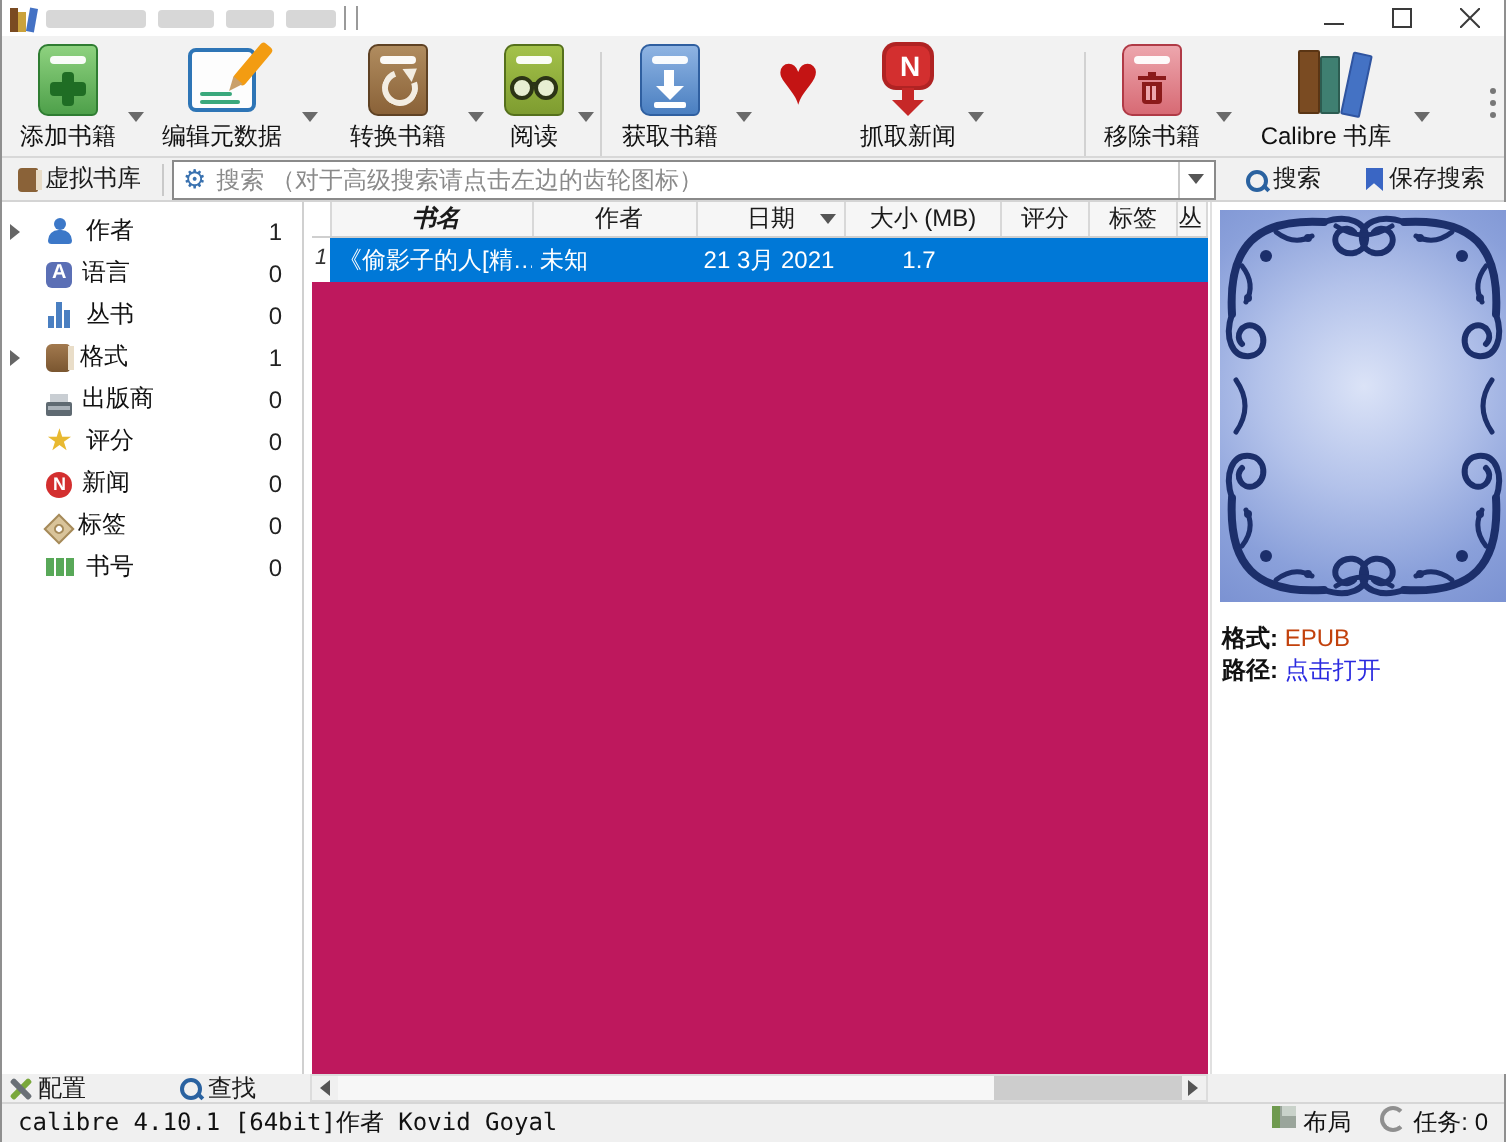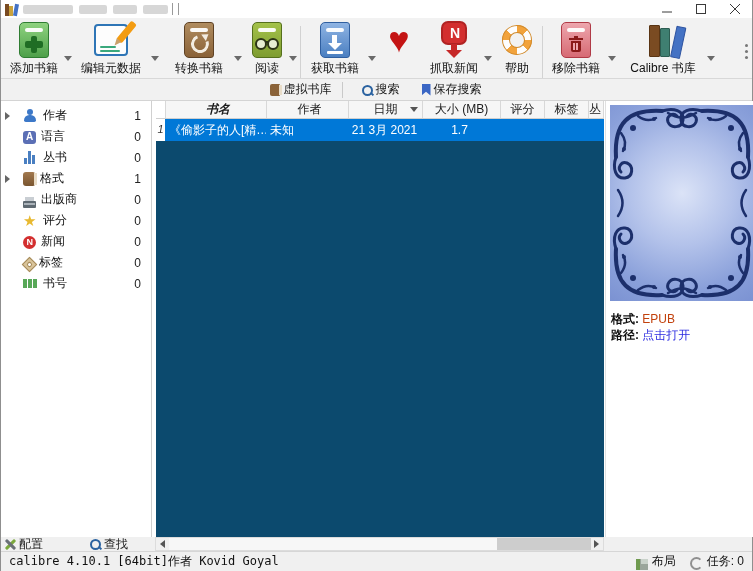--- a/index.html
+++ b/index.html
@@ -151,21 +151,21 @@
   .ico-star{color:#e8b931;font-size:15px;line-height:15px;}
   .ico-star::before{content:"★";}
   .ico-news{background:#d32f2f;border-radius:50%;width:13px;height:13px;top:1px;}
   .ico-news::before{content:"N";position:absolute;left:3.5px;top:1px;color:#fff;font-size:9px;font-weight:bold;}
   .ico-tag{background:#d9c49a;border:1px solid #a58a5a;width:9px;height:9px;top:2px;left:1px;transform:rotate(45deg);}
   .ico-tag::before{content:"";position:absolute;left:2px;top:2px;width:3px;height:3px;border-radius:50%;background:#fff;border:1px solid #a58a5a;}
   .ico-id i{position:absolute;top:3px;width:4px;height:9px;background:#58a858;}
   .ico-id .a{left:0;} .ico-id .b{left:5px;} .ico-id .c{left:10px;}
 
   
-  .booklist{position:absolute;left:155px;top:0;width:448px;height:436px;background:#0c4a6e;}
+  .booklist{position:absolute;left:155px;top:0;width:448px;height:436px;background:#be185d;}
   .bl-header{display:flex;height:17px;background:#f6f6f6;border-bottom:1px solid #cfcfcf;align-items:center;}
   .hcell{height:17px;line-height:17px;text-align:center;border-right:1px solid #d8d8d8;
          font-size:12px;color:#1a1a1a;overflow:hidden;white-space:nowrap;position:relative;}
   .hcell.title-h{font-weight:bold;font-style:italic;}
   .sort-arrow{position:absolute;right:4px;top:6px;width:0;height:0;border-left:4px solid transparent;
          border-right:4px solid transparent;border-top:5px solid #555;}
   .bl-row{display:flex;height:22px;align-items:center;background:#0078d7;color:#fff;}
   .rcell{height:22px;line-height:22px;overflow:hidden;white-space:nowrap;font-size:12px;}
   .gutter{width:9px;background:#fff;color:#333;font-style:italic;font-size:11px;line-height:20px;text-align:center;}
   .c-title{width:101px;padding-left:4px;box-sizing:border-box;}
@@ -204,21 +204,21 @@
              border-top:1px solid #d6d6d6;display:flex;align-items:center;
              font-family:"DejaVu Sans Mono","Liberation Mono",monospace;font-size:12px;color:#111;}
   .sb-version{margin-left:8px;white-space:nowrap;}
   .sb-selection{margin-left:72px;white-space:nowrap;}
   .sb-right{margin-left:auto;display:flex;align-items:center;gap:14px;padding-right:8px;
             font-family:"Liberation Sans",sans-serif;}
   .layout-ico{position:relative;width:12px;height:11px;background:#9aa59b;}
   .layout-ico::before{content:"";position:absolute;left:0;top:0;width:4px;height:11px;background:#6f9a4f;}
   .layout-ico::after{content:"";position:absolute;left:5px;top:0;width:7px;height:5px;background:#c9d2ca;}
   .jobs-ico{width:9px;height:9px;border:2px solid #8f8f8f;border-radius:50%;border-right-color:transparent;}
-  .sb-chunk{display:flex;align-items:flex-end;gap:4px;}
+  .sb-chunk{display:flex;align-items:flex-start;gap:4px;}
 
   
   .watermark{position:absolute;right:2px;bottom:-1px;font-size:26px;font-weight:bold;letter-spacing:1px;
              color:rgba(170,174,182,.85);z-index:50;pointer-events:none;font-family:"Liberation Sans",sans-serif;}
 </style>
 </head>
 <body>
 
 <div class="window">
 
@@ -331,26 +331,20 @@
         <div class="news-badge">
             <div class="bdg"></div>
             <div class="stem"></div>
             <div class="tip"></div>
           </div>
       </div>
       <div class="tb-label">抓取新闻</div>
     </div>
     <div class="dd" style="left:483px"></div>
 
-    <div class="tb" style="left:494px;width:44px">
-      <div class="tb-icon">
-          <div class="buoy"></div>
-        </div>
-      <div class="tb-label">帮助</div>
-    </div>
 
     <div class="tb-sep" style="left:541px"></div>
 
     <div class="tb" style="left:546px;width:58px">
       <div class="tb-icon">
         <div class="bk bk-rem">
             <div class="band"></div>
           <div class="trash">
               <div class="hd"></div>
               <div class="lid"></div>
@@ -376,20 +370,27 @@
 
     <div class="overflow-dots"></div>
   </div>
 
   <div class="searchrow">
     <div class="vl-btn">
       <div class="mini-book"></div>
       <span>虚拟书库</span>
     </div>
     <div class="sr-sep"></div>
+    <div class="search-combo">
+      <span class="gear"></span>
+      <input class="search-input" placeholder="搜索 （对于高级搜索请点击左边的齿轮图标）" style="">
+      <div class="combo-arrow">
+          <i></i>
+        </div>
+    </div>
     <div class="flat-btn" style="margin-left:8px">
       <div class="mag"></div>
       <span>搜索</span>
     </div>
     <div class="flat-btn" style="margin-left:10px">
       <div class="bookmark"></div>
       <span>保存搜索</span>
     </div>
   </div>
 

